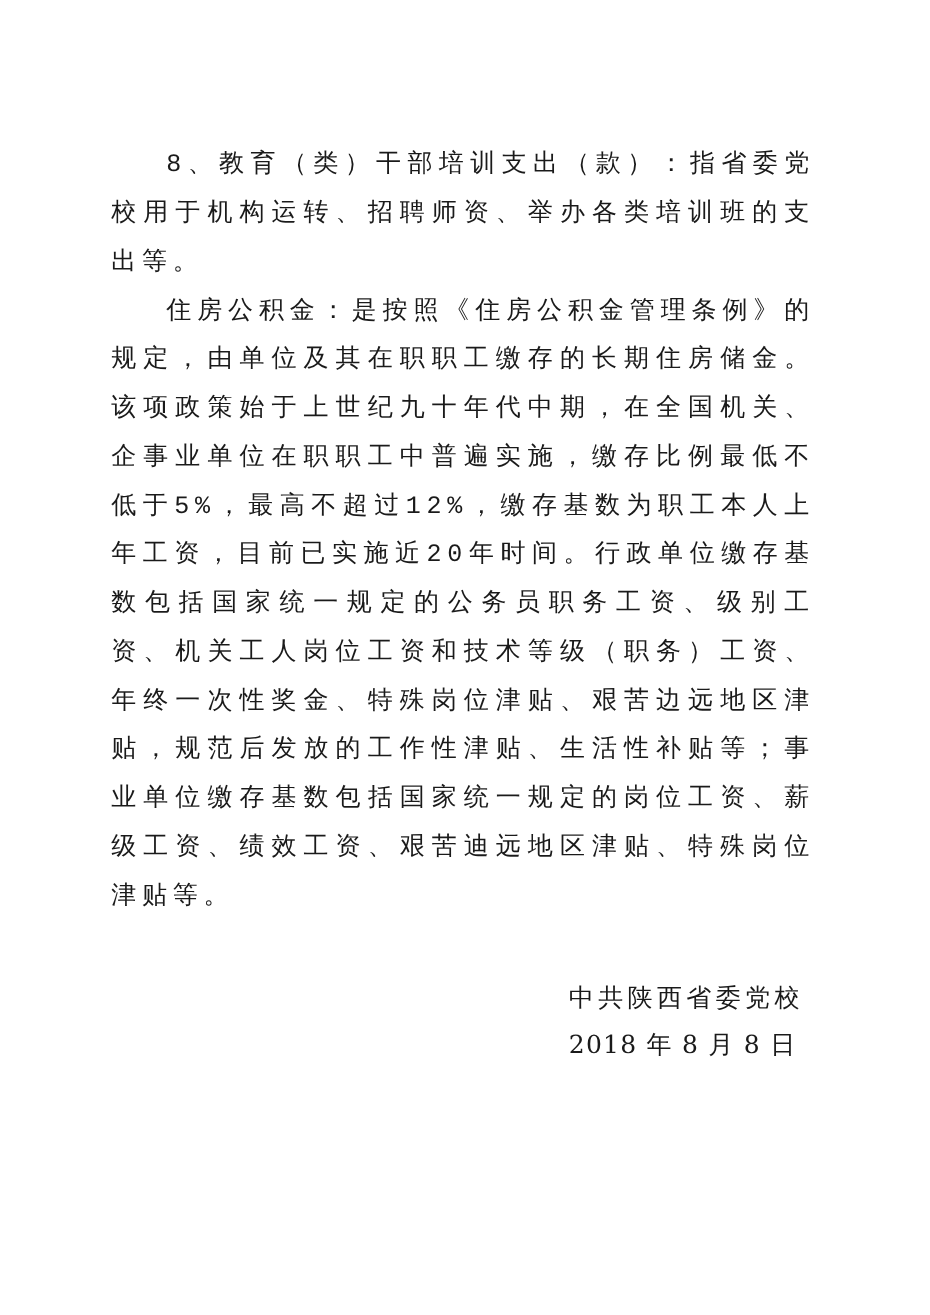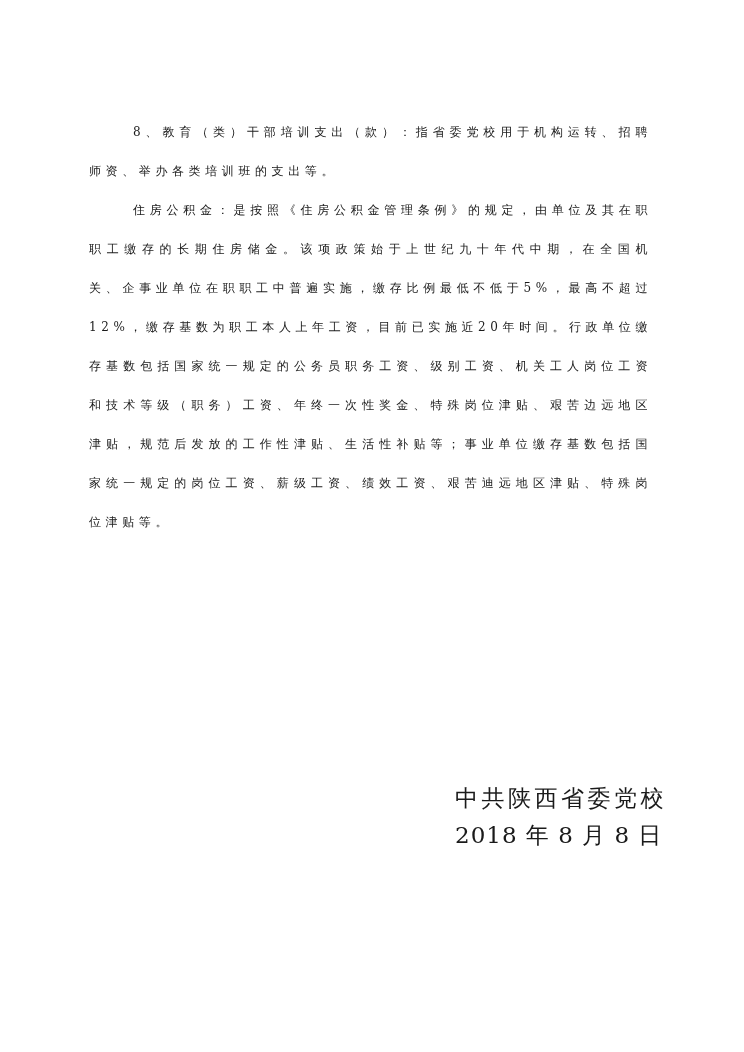--- a/index.html
+++ b/index.html
@@ -1,22 +1,22 @@
 <!DOCTYPE html>
 <html><head>
 <meta charset="utf-8">
 <style>
   html, body { margin: 0; padding: 0; background: #ffffff; }
   body { width: 744px; height: 1052px; position: relative; overflow: hidden;
          font-family: "DejaVu Serif", "Liberation Serif", serif; color: #1a1a1a; }
   .page { position: absolute; left: 0; top: 0; width: 744px; height: 1052px; background: #fff; }
   .body-text { position: absolute; left: 89px; top: 113px; width: 563px; }
-  .para { margin: 0; font-size: 12px; line-height: 39px; letter-spacing: 4.6px;
-          text-indent: 44px; text-align: justify; text-align-last: left; word-break: break-all; }
-  .sig { position: absolute; left: 455px; font-size: 23px; letter-spacing: 3.5px; line-height: 24px; white-space: nowrap; }
+  .para { margin: 0; font-size: 20px; line-height: 39px; letter-spacing: 4.6px;
+          text-indent: 44px; text-align: justify; text-align-last: left; word-break: break-all; font-family: Liberation Mono, monospace; }
+  .sig { position: absolute; left: 455px; font-size: 20px; letter-spacing: 3.5px; line-height: 24px; white-space: nowrap; }
   .sig-org { top: 786px; }
   .sig-date { top: 823px; letter-spacing: 1px; text-align: center; }
 </style>
 </head>
 <body>
 
 <div class="page">
   <div class="body-text">
     <p class="para">8、教育（类）干部培训支出（款）：指省委党校用于机构运转、招聘师资、举办各类培训班的支出等。</p>
     <p class="para">住房公积金：是按照《住房公积金管理条例》的规定，由单位及其在职职工缴存的长期住房储金。该项政策始于上世纪九十年代中期，在全国机关、企事业单位在职职工中普遍实施，缴存比例最低不低于5%，最高不超过12%，缴存基数为职工本人上年工资，目前已实施近20年时间。行政单位缴存基数包括国家统一规定的公务员职务工资、级别工资、机关工人岗位工资和技术等级（职务）工资、年终一次性奖金、特殊岗位津贴、艰苦边远地区津贴，规范后发放的工作性津贴、生活性补贴等；事业单位缴存基数包括国家统一规定的岗位工资、薪级工资、绩效工资、艰苦迪远地区津贴、特殊岗位津贴等。</p>

